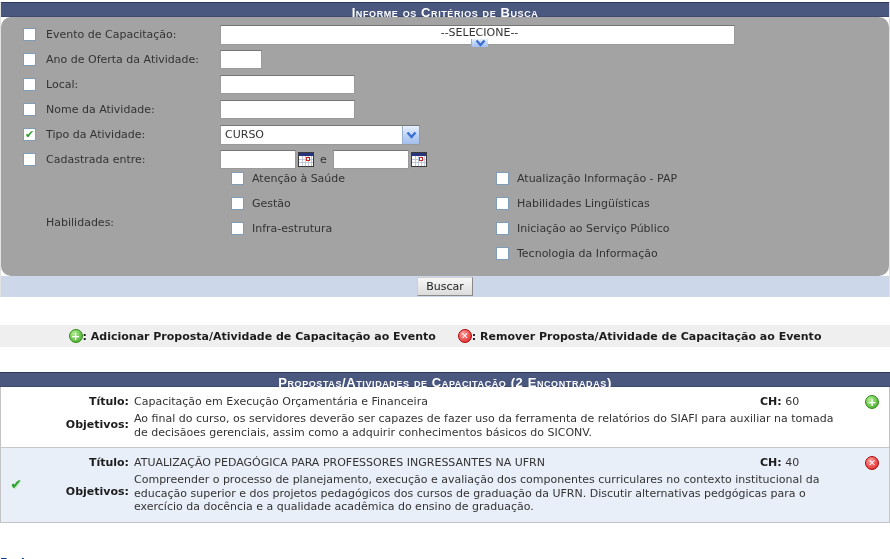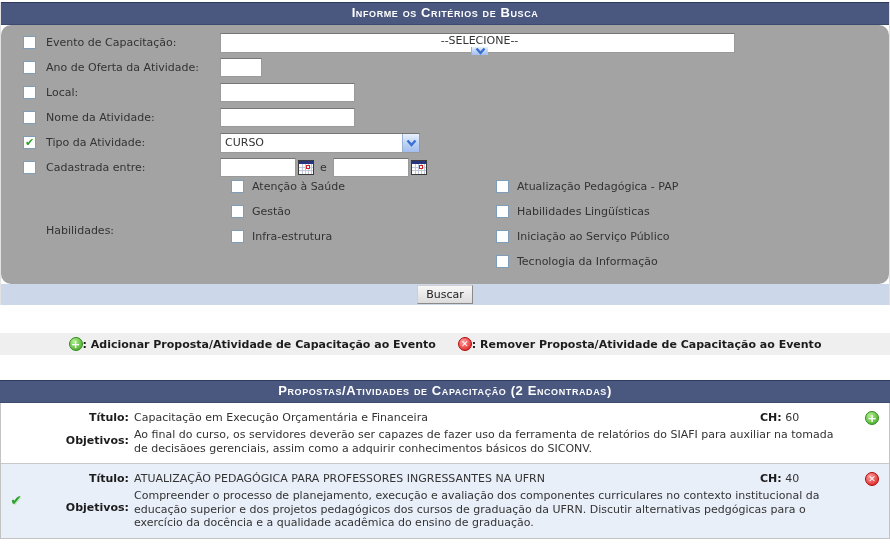--- a/index.html
+++ b/index.html
@@ -11,21 +11,21 @@
     font-size: 11px; color: #333;
     overflow: hidden;
   }
 
   
   .bar-header {
     background: #4a5880;
     border-top: 1px solid #2e3a5c;
     border-bottom: 1px solid #3c4a6e;
     color: #fff;
-    height: 23px; line-height: 19px;
+    height: 15px; line-height: 19px;
     text-align: center;
     font-family: "Liberation Sans", sans-serif;
     font-weight: bold; font-variant: small-caps;
     font-size: 13px; letter-spacing: .6px;
   }
 
   
   .search-form {
     margin-top: 2px;
     border-left: 1px solid #e2e2e2;
@@ -229,21 +229,21 @@
           <span>Gestão</span>
         </div>
         <div class="hab-item">
           <span class="cb hab-cb"></span>
           <span>Infra-estrutura</span>
         </div>
       </div>
       <div class="hab-col2">
         <div class="hab-item">
           <span class="cb hab-cb"></span>
-          <span>Atualização Pedagógica - PAP</span>
+          <span>Atualização Informação - PAP</span>
         </div>
         <div class="hab-item">
           <span class="cb hab-cb"></span>
           <span>Habilidades Lingüísticas</span>
         </div>
         <div class="hab-item">
           <span class="cb hab-cb"></span>
           <span>Iniciação ao Serviço Público</span>
         </div>
         <div class="hab-item">

